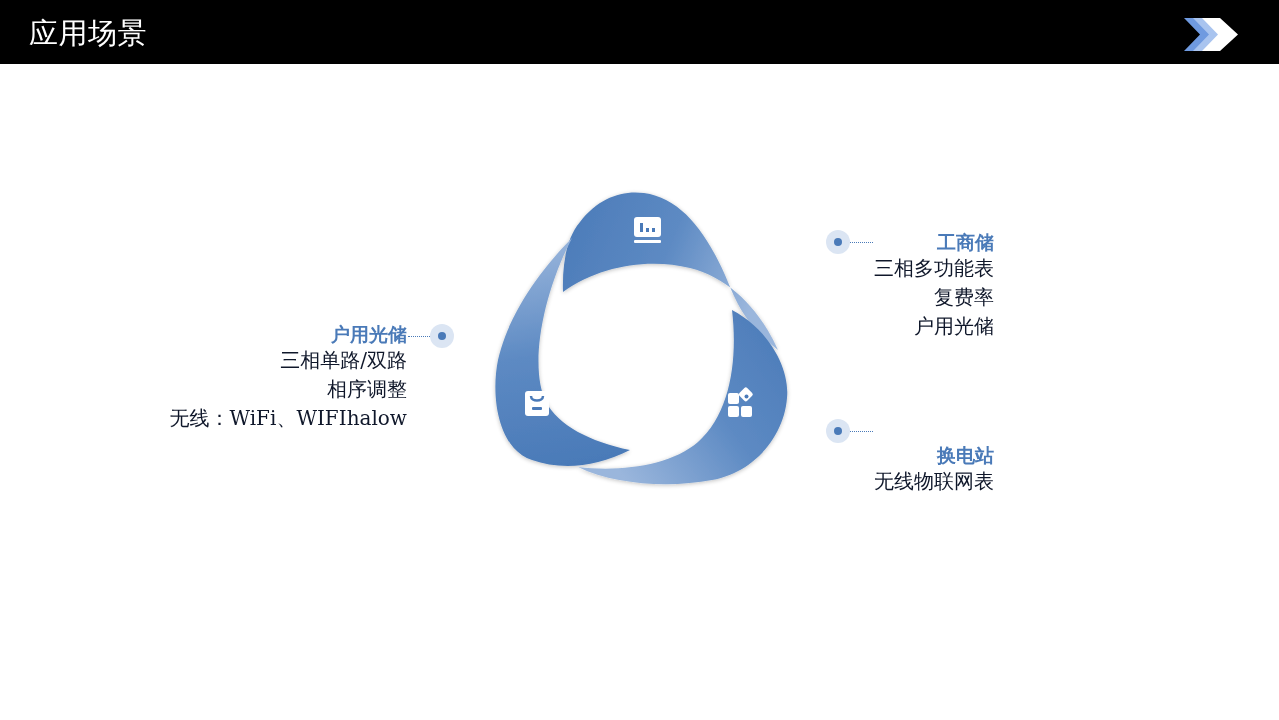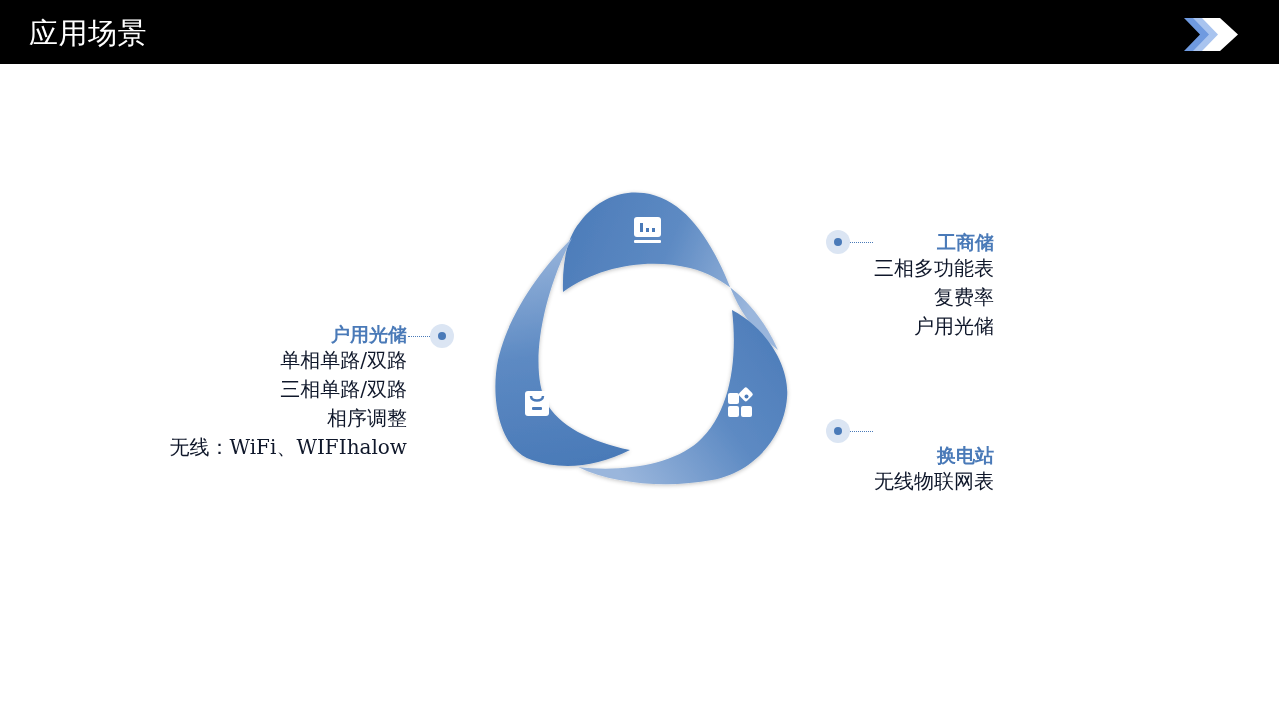--- a/index.html
+++ b/index.html
@@ -82,21 +82,20 @@
     <rect x="261" y="226" width="11" height="11" rx="2"></rect>
     <rect x="259" y="210" width="11" height="11" rx="2" transform="rotate(45 266.5 216.5)"></rect>
     <circle cx="266.5" cy="216.5" r="2" fill="#4a7ab8"></circle>
   </g>
 </svg>
 
 <div class="dot" style="left:430px; top:324px;"></div>
 <div class="leader" style="left:408px; top:336px; width:22px;"></div>
 <div class="item left-item">
   <div class="heading">户用光储</div>
-  <div class="line">单相单路/双路</div>
   <div class="line">三相单路/双路</div>
   <div class="line">相序调整</div>
   <div class="line">无线：WiFi、WIFIhalow</div>
 </div>
 
 <div class="dot" style="left:826px; top:230px;"></div>
 <div class="leader" style="left:850px; top:242px; width:23px;"></div>
 <div class="item right-item" style="top:230px;">
   <div class="heading">工商储</div>
   <div class="line">三相多功能表</div>

